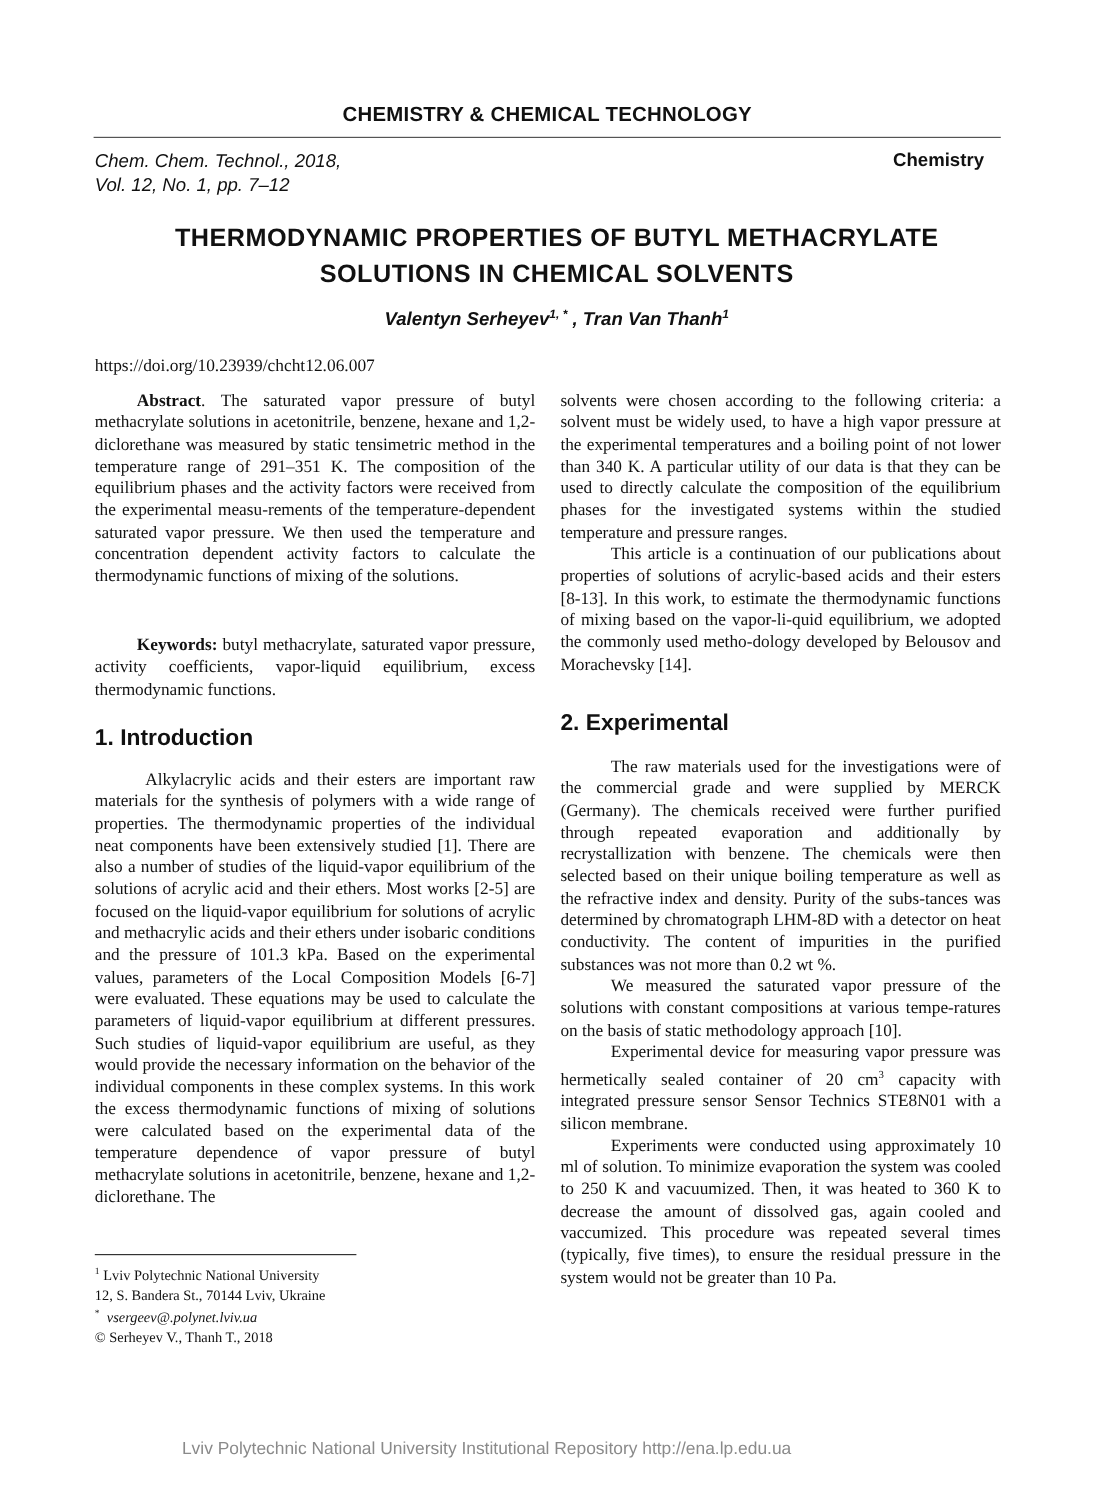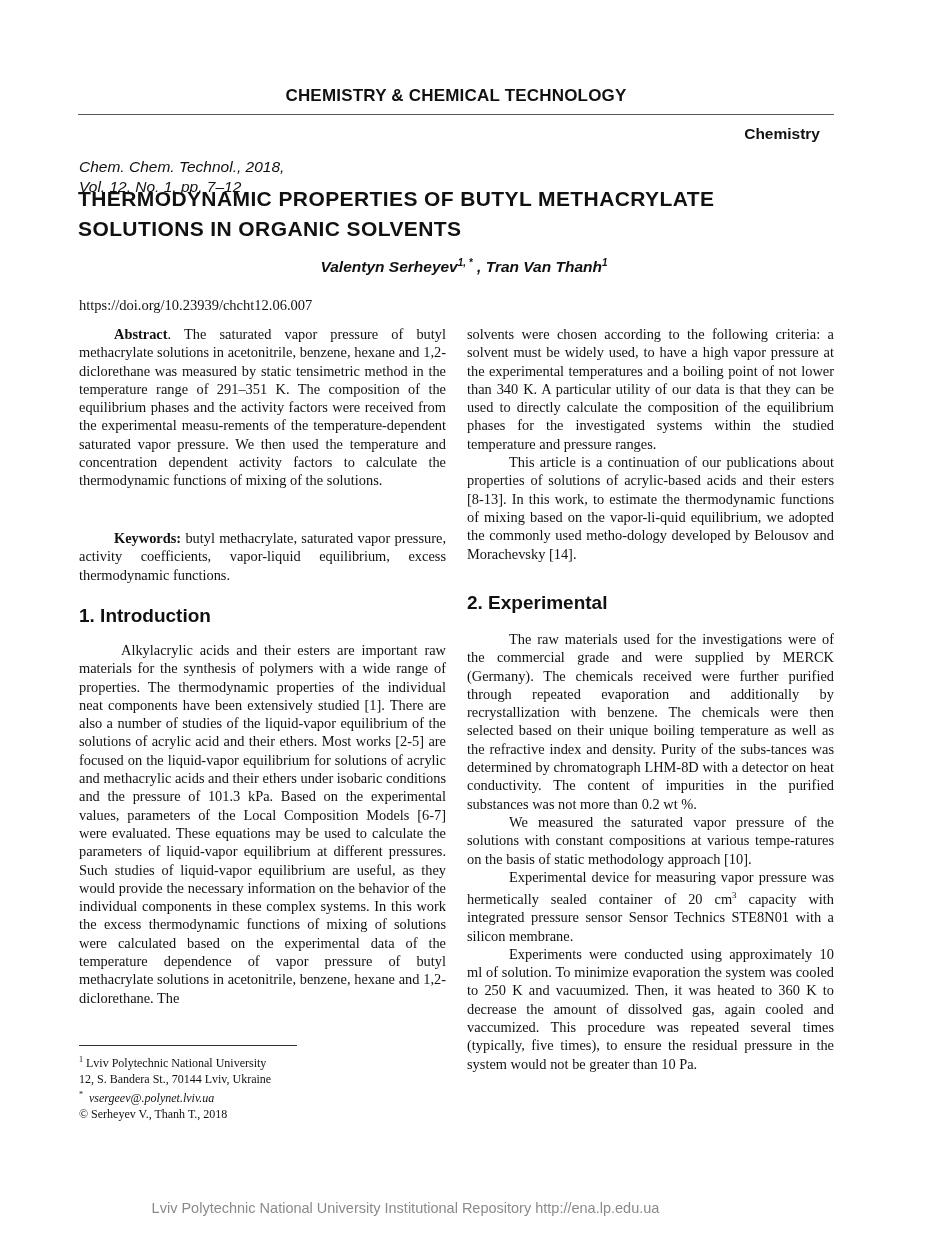--- a/index.html
+++ b/index.html
@@ -5,28 +5,28 @@
   html, body { margin: 0; padding: 0; background: #ffffff; }
   body { width: 928px; height: 1240px; position: relative; overflow: hidden; color: #111; }
   .journal-header {
     position: absolute; left: 78px; top: 86px; width: 756px;
     text-align: center; font-family: "Liberation Sans", sans-serif;
     font-weight: bold; font-size: 17px; letter-spacing: 0.2px;
   }
   .header-rule { position: absolute; left: 78px; top: 114px; width: 756px; height: 1px; background: #555; }
   .citation {
     position: absolute; left: 79px; top: 125px;
-    font-family: "Liberation Sans", sans-serif; font-style: italic; font-size: 15.5px; line-height: 20px; margin-top: 32px;
+    font-family: "Liberation Sans", sans-serif; font-style: italic; font-size: 15.5px; line-height: 20px;
   }
   .section-label {
     position: absolute; right: 108px; top: 125px;
     font-family: "Liberation Sans", sans-serif; font-weight: bold; font-size: 15.5px;
   }
   .title {
-    position: absolute; left: 78px; top: 184px; width: 772px; 
+    position: absolute; left: 78px; top: 184px; width: 772px; text-align: center;
     font-family: "Liberation Sans", sans-serif; font-weight: bold; font-size: 21px;
     line-height: 30px; letter-spacing: 0.4px;
   }
   .authors {
     position: absolute; left: 78px; top: 257px; width: 772px; text-align: center;
     font-family: "Liberation Sans", sans-serif; font-weight: bold; font-style: italic; font-size: 15.5px;
   }
   .authors sup { font-size: 10px; }
   .doi {
     position: absolute; left: 79px; top: 297px;
@@ -64,21 +64,21 @@
 <div class="header-rule"></div>
 
 <div class="citation">
   <div>Chem. Chem. Technol., 2018,</div>
   <div>Vol. 12, No. 1, pp. 7–12</div>
 </div>
 <div class="section-label">Chemistry</div>
 
 <div class="title">
   <div>THERMODYNAMIC PROPERTIES OF BUTYL METHACRYLATE</div>
-  <div>SOLUTIONS IN ORGANIC SOLVENTS</div>
+  <div>SOLUTIONS IN CHEMICAL SOLVENTS</div>
 </div>
 
 <div class="authors"><span>Valentyn Serheyev</span><sup>1, *</sup><span> , </span><span>Tran Van Thanh</span><sup>1</sup></div>
 
 <div class="doi">https://doi.org/10.23939/chcht12.06.007</div>
 
 <div class="col col-left" style="top:325px;">
   <p><span class="bold">Abstract</span><span>.  The saturated vapor pressure of butyl methacrylate solutions in acetonitrile, benzene, hexane and 1,2-diclorethane was measured by static tensimetric method in the temperature range of 291–351 K. The composition of the equilibrium phases and the activity factors were received from the experimental measu-rements of the temperature-dependent saturated vapor pressure. We then used the temperature and concentration dependent activity factors to calculate the thermodynamic functions of mixing of the solutions.</span></p>
 </div>
 

